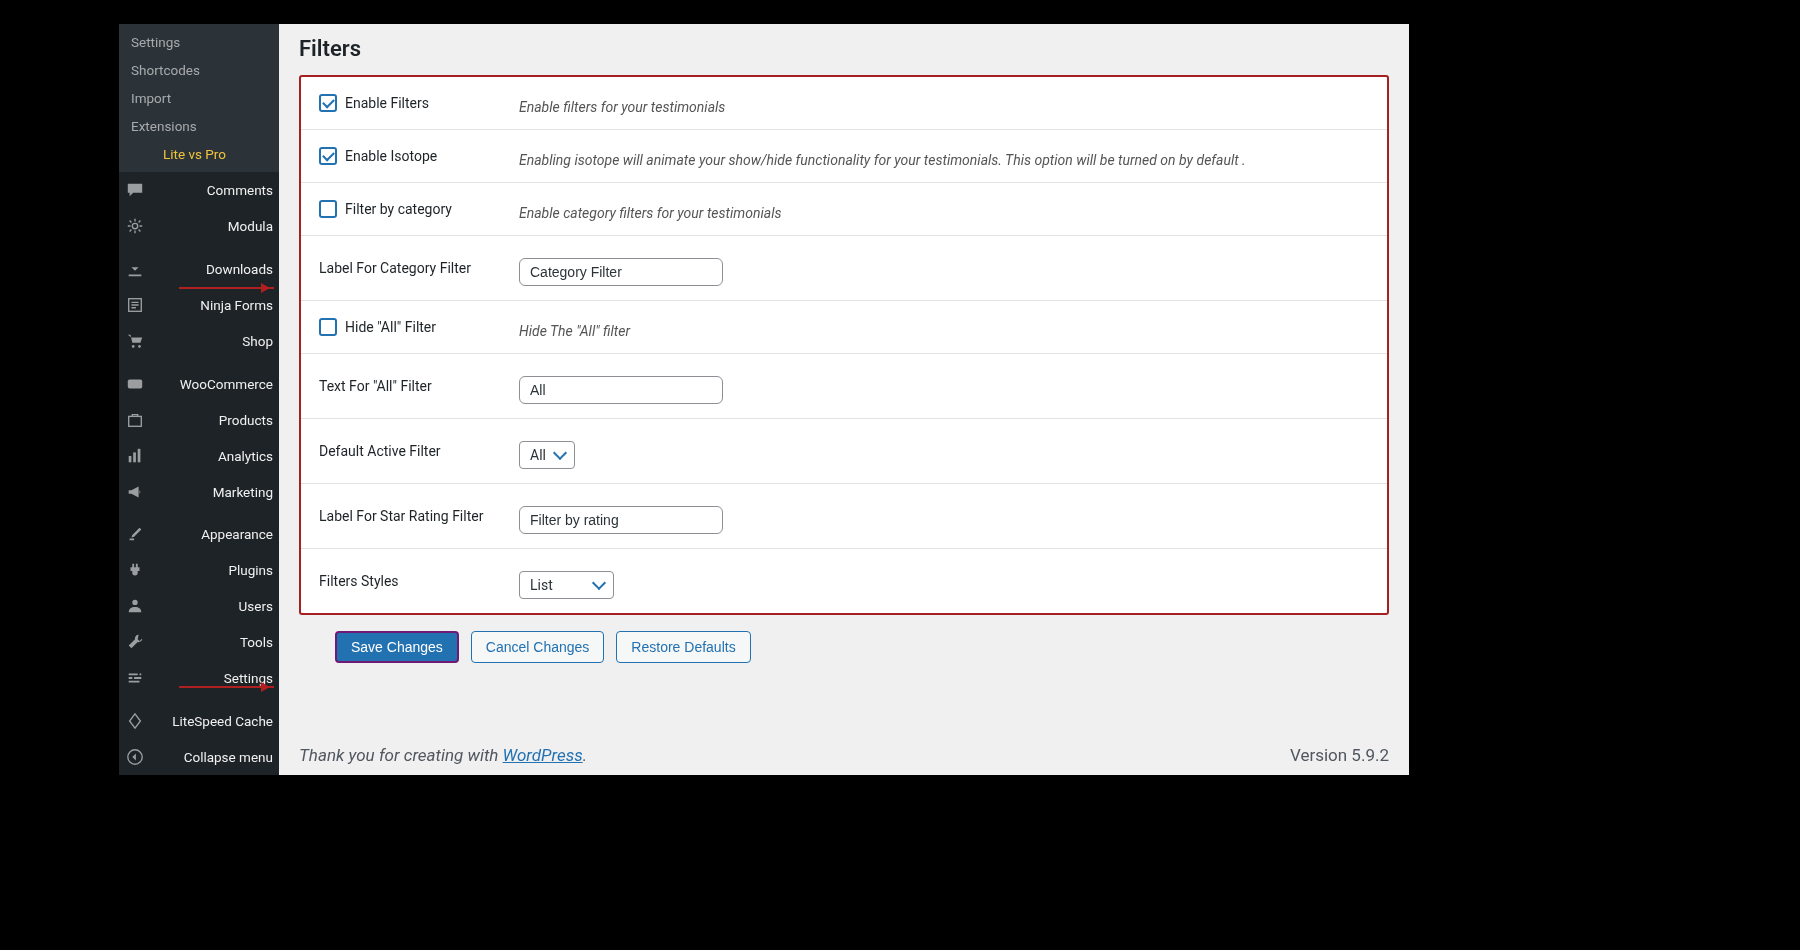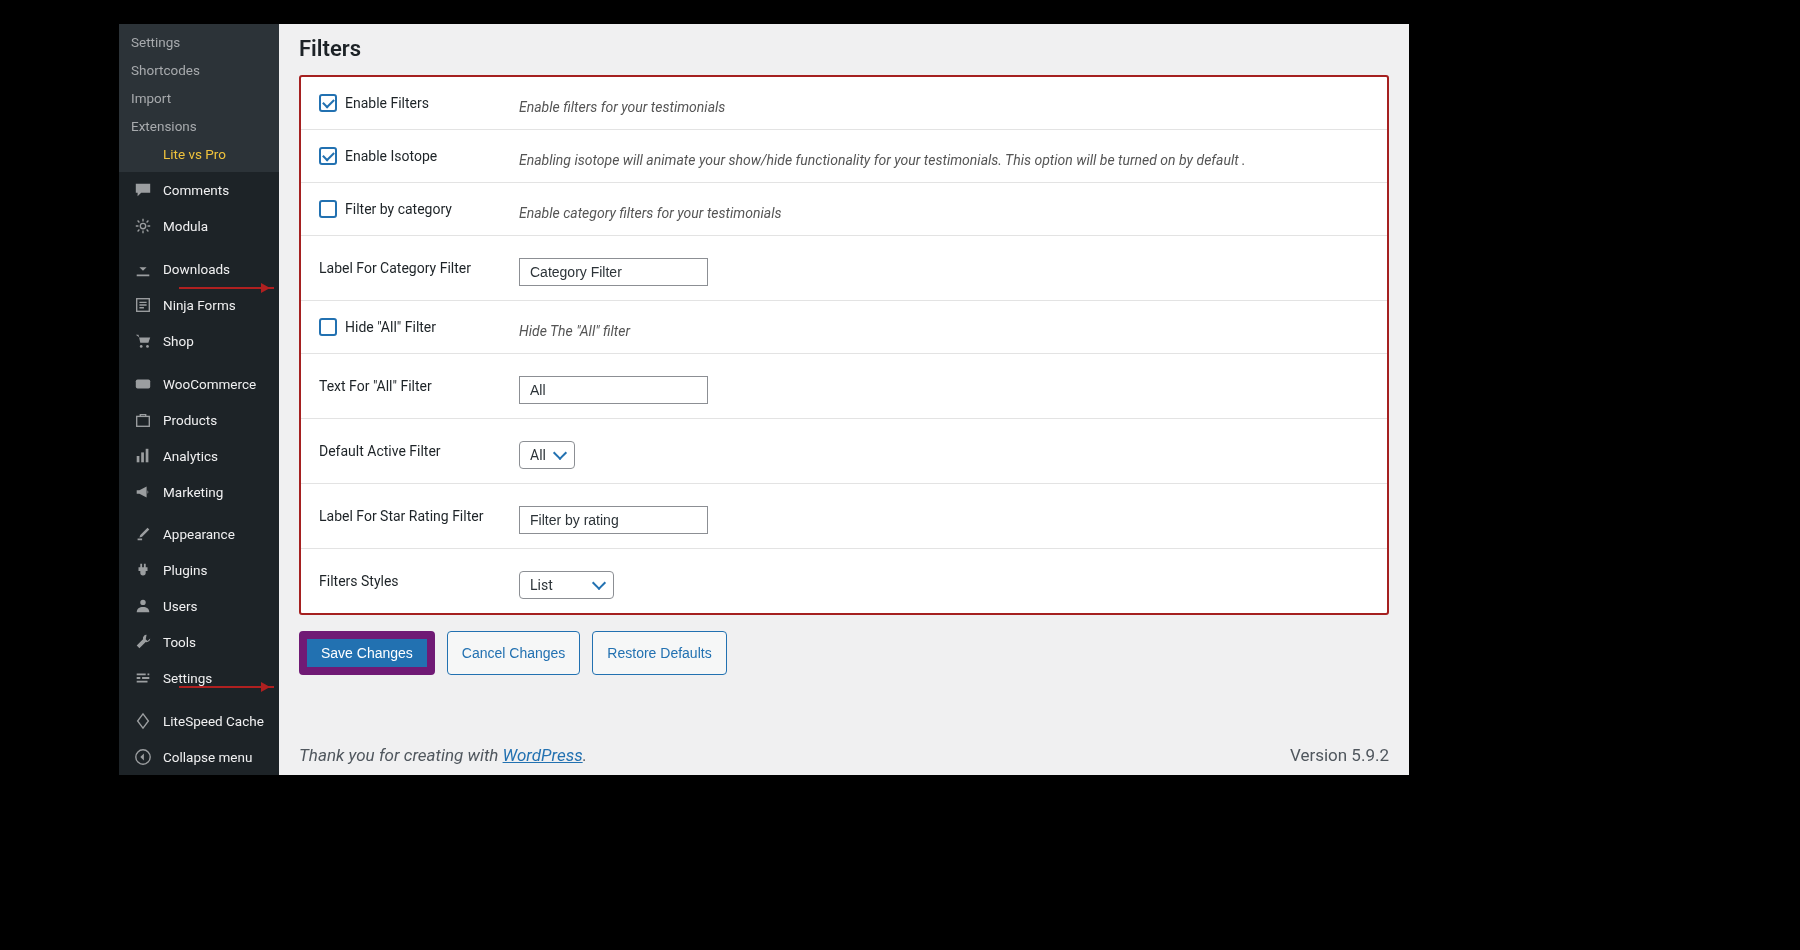--- a/index.html
+++ b/index.html
@@ -36,24 +36,25 @@
   }
   .sub-item {
     padding: 6px 12px;
     color: #a7aaad;
     cursor: pointer;
   }
   .sub-item.highlight { color: #f0c33c; padding-left: 44px; }
   .menu-item {
     display: flex;
     align-items: center;
-    padding: 8px 14px;
+    padding: 8px 6px;
     color: #f0f0f1;
     cursor: pointer;
     gap: 10px;
+    justify-content: space-between;
   }
   .menu-item .icon {
     width: 20px;
     height: 20px;
     display: flex;
     align-items: center;
     justify-content: center;
     opacity: 0.6;
   }
   .menu-sep {
@@ -118,24 +119,24 @@
     content: "";
     width: 9px;
     height: 5px;
     border-left: 2.5px solid #2271b1;
     border-bottom: 2.5px solid #2271b1;
     transform: rotate(-45deg) translate(1px, -1px);
   }
   .cb-wrap { display: flex; align-items: center; }
   .text-input {
     border: 1px solid #8c8f94;
-    border-radius: 0;
+    border-radius: 6px;
     padding: 5px 10px;
     font-size: 14px;
-    width: 189px;
+    width: 204px;
     color: #2c3338;
     background: #fff;
   }
   .select {
     border: 1px solid #8c8f94;
     border-radius: 4px;
     padding: 5px 28px 5px 10px;
     font-size: 14px;
     background: #fff;
     color: #2c3338;
@@ -165,21 +166,22 @@
     border-radius: 4px;
     padding: 6px 14px;
     font-size: 14px;
     cursor: pointer;
     background: #f6f7f7;
     color: #2271b1;
   }
   .btn.primary {
     background: #2271b1;
     color: #fff;
-    border: 8px solid #701a75;
+    border: 2px solid #701a75;
+    margin-left: 36px;
   }
   .footer-row {
     margin-top: auto;
     padding: 20px 0 10px 0;
     display: flex;
     justify-content: space-between;
     font-style: italic;
     color: #50575e;
     font-size: 17px;
   }

